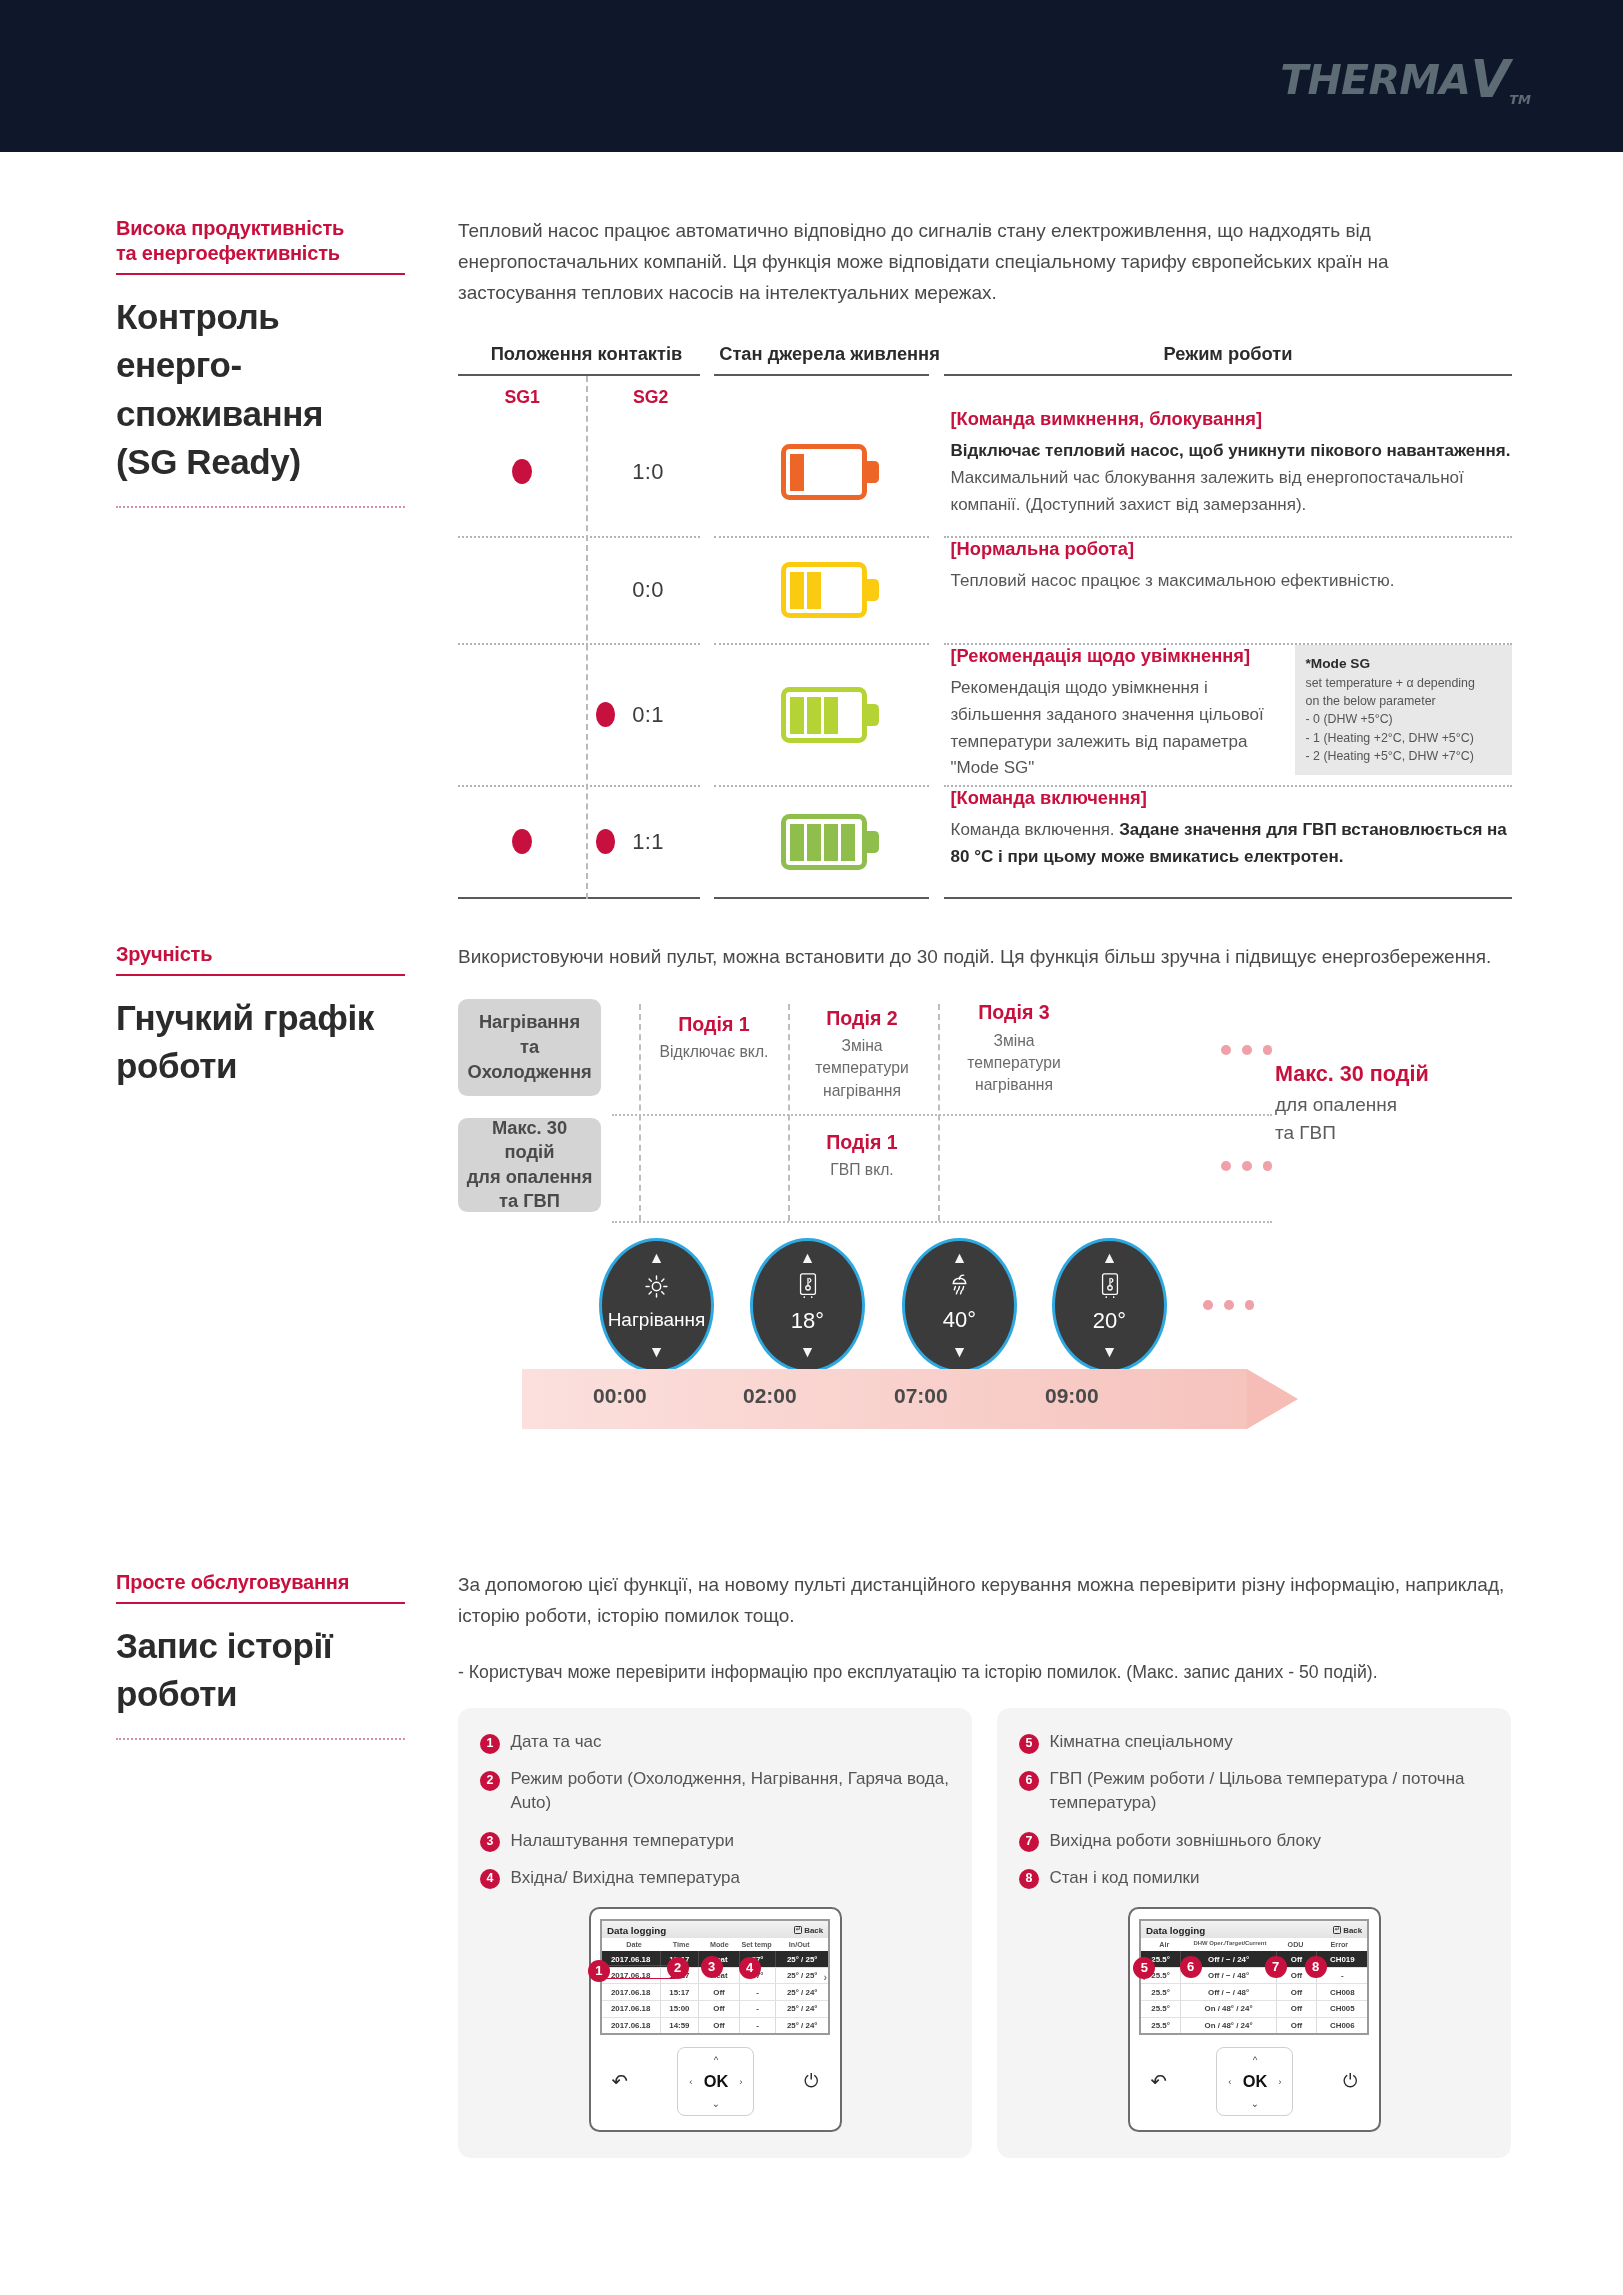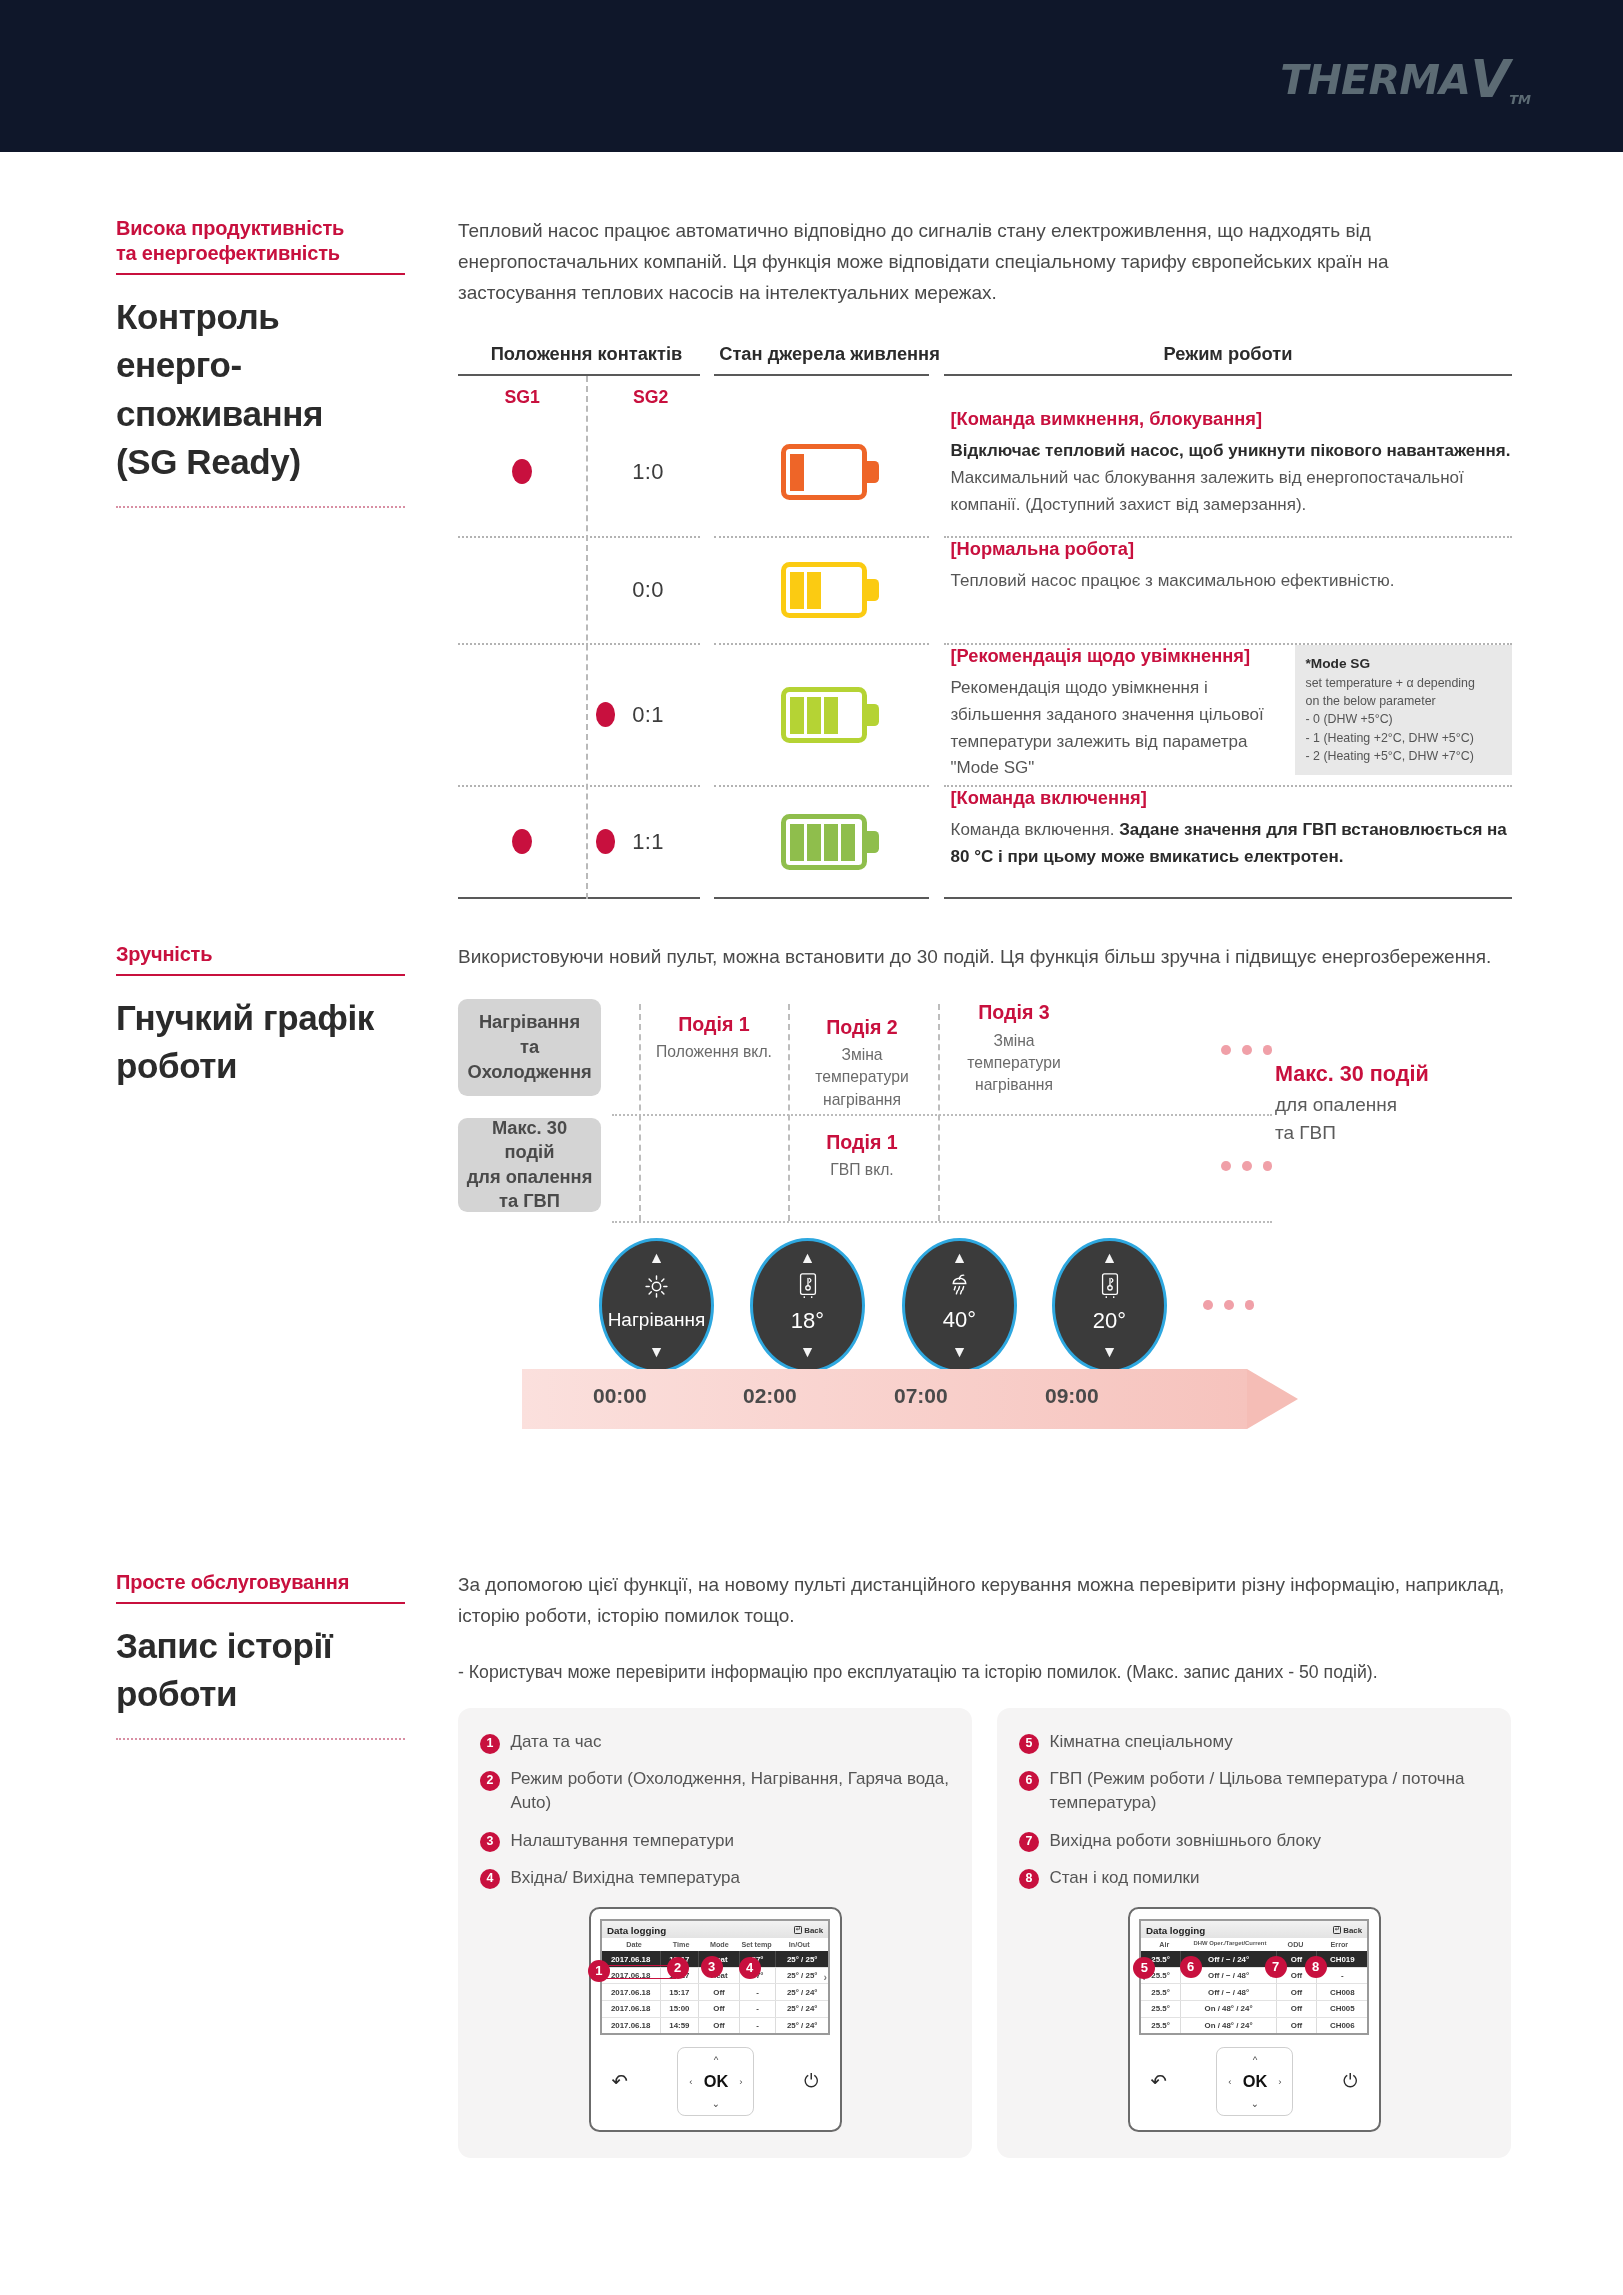--- a/index.html
+++ b/index.html
@@ -605,23 +605,23 @@
 та ГВП</div>
 
       <div class="vsep" style="left:181px; top:5.2px; height:217px;"></div>
       <div class="vsep" style="left:330px; top:5.2px; height:217px;"></div>
       <div class="vsep" style="left:480px; top:5.2px; height:217px;"></div>
       <div class="hrule-dot" style="left:154px; top:115px; width:660px;"></div>
       <div class="hrule-dot" style="left:154px; top:222px; width:660px;"></div>
 
       <div class="evt" style="left:194px; top:14.4px; width:124px;">
         <div class="evt-title">Подія 1</div>
-        <div class="evt-sub" style="white-space:pre-line">Положення вкл.</div>
-      </div>
-      <div class="evt" style="left:340px; top:17px; width:128px;text-align:center;">
+        <div class="evt-sub" style="white-space:pre-line">Відключає вкл.</div>
+      </div>
+      <div class="evt" style="left:340px; top:8px; width:128px;text-align:center;">
         <div class="evt-title">Подія 2</div>
         <div class="evt-sub" style="white-space:pre-line">Зміна
 температури
 нагрівання</div>
       </div>
       <div class="evt" style="left:492px; top:2.6px; width:128px;">
         <div class="evt-title">Подія 3</div>
         <div class="evt-sub" style="white-space:pre-line">Зміна
 температури
 нагрівання</div>

